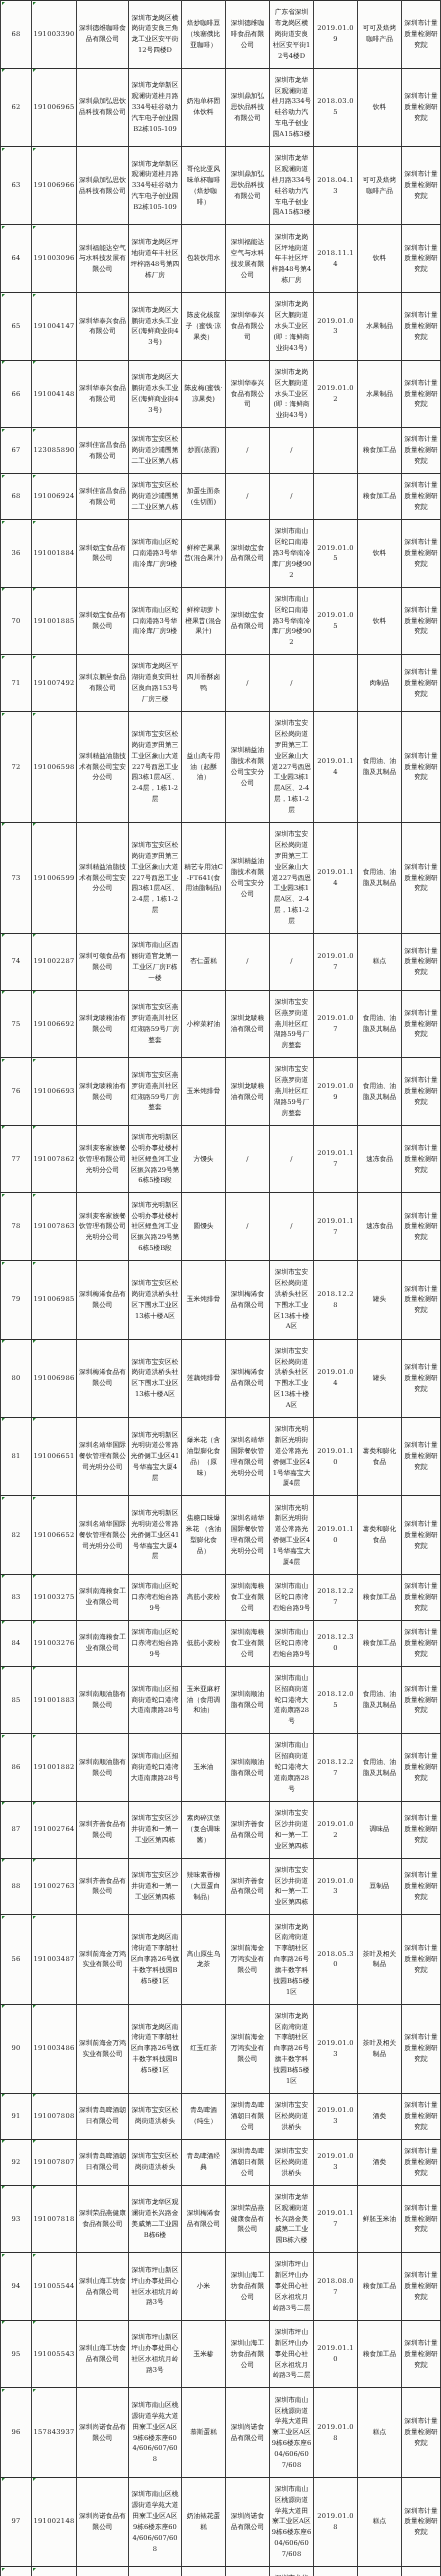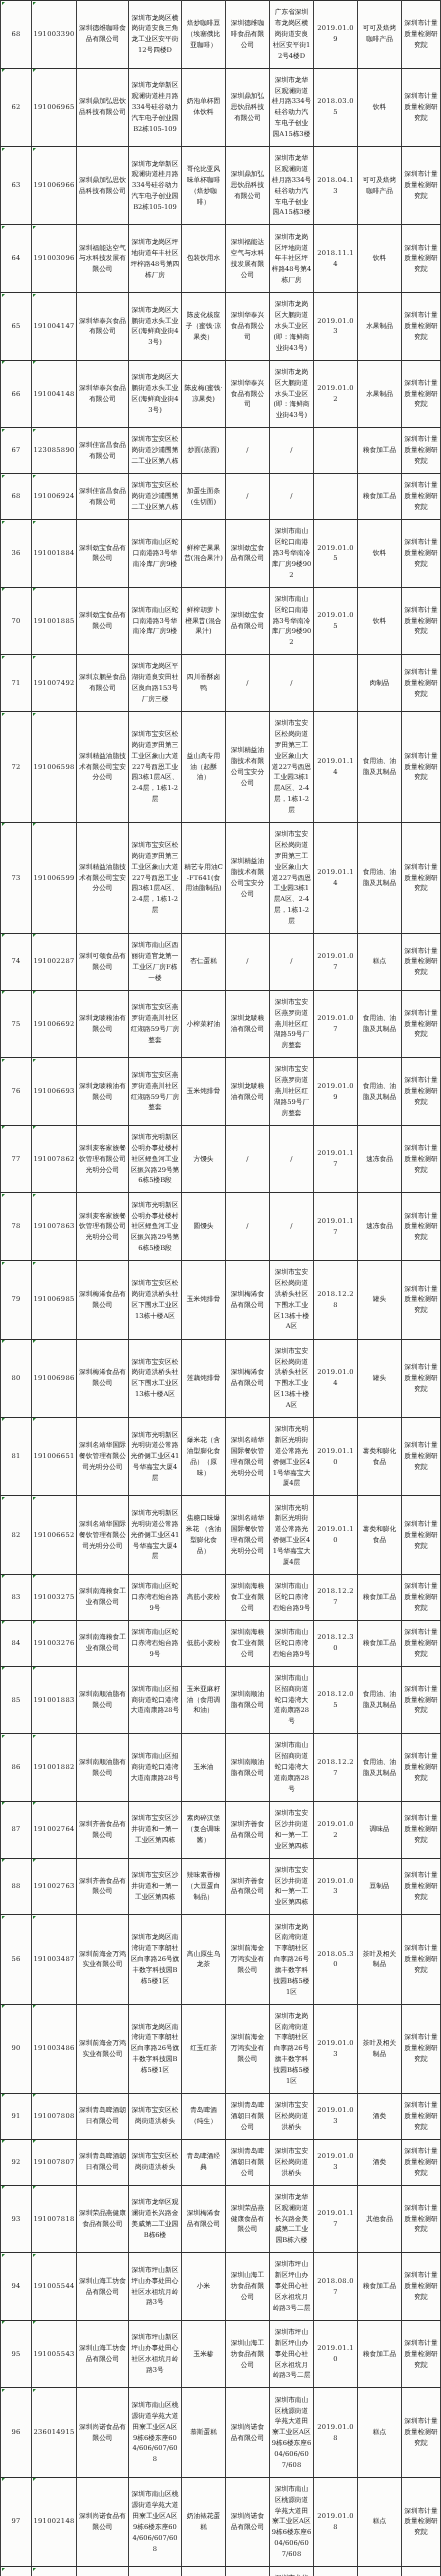--- a/index.html
+++ b/index.html
@@ -464,21 +464,21 @@
         </tr>
         <tr>
           <td class="tri num">93</td>
           <td class="tri num">191007818</td>
           <td>深圳荣品燕健康食品有限公司</td>
           <td>深圳市龙华区观澜街道长兴路金美威第二工业园B栋6楼</td>
           <td>深圳梅浠食品有限公司</td>
           <td>深圳荣品燕健康食品有限公司</td>
           <td>深圳市龙华区观澜街道长兴路金美威第二工业园B栋六楼</td>
           <td class="num">2019.01.17</td>
-          <td>其他食品</td>
+          <td>鲜胚玉米油</td>
           <td>深圳市计量质量检测研究院</td>
         </tr>
         <tr>
           <td class="tri num">94</td>
           <td class="tri num">191005544</td>
           <td>深圳山海工坊食品有限公司</td>
           <td>深圳市坪山新区坪山办事处田心社区水祖坑月岭路3号</td>
           <td>小米</td>
           <td>深圳山海工坊食品有限公司</td>
           <td>深圳市坪山新区坪山办事处田心社区水祖坑月岭路3号二层</td>
@@ -493,21 +493,21 @@
           <td>深圳市坪山新区坪山办事处田心社区水祖坑月岭路3号</td>
           <td>玉米糁</td>
           <td>深圳山海工坊食品有限公司</td>
           <td>深圳市坪山新区坪山办事处田心社区水祖坑月岭路3号二层</td>
           <td class="num">2019.01.10</td>
           <td>粮食加工品</td>
           <td>深圳市计量质量检测研究院</td>
         </tr>
         <tr>
           <td class="tri num">96</td>
-          <td class="tri num">236014915</td>
+          <td class="tri num">157843937</td>
           <td>深圳尚诺食品有限公司</td>
           <td>深圳市南山区桃源街道学苑大道田寮工业区A区9栋6楼东座604/606/607/608</td>
           <td>慕斯蛋糕</td>
           <td>深圳尚诺食品有限公司</td>
           <td>深圳市南山区桃源街道学苑大道田寮工业区A区9栋6楼东座604/606/607/608</td>
           <td class="num">2019.01.08</td>
           <td>糕点</td>
           <td>深圳市计量质量检测研究院</td>
         </tr>
         <tr>

